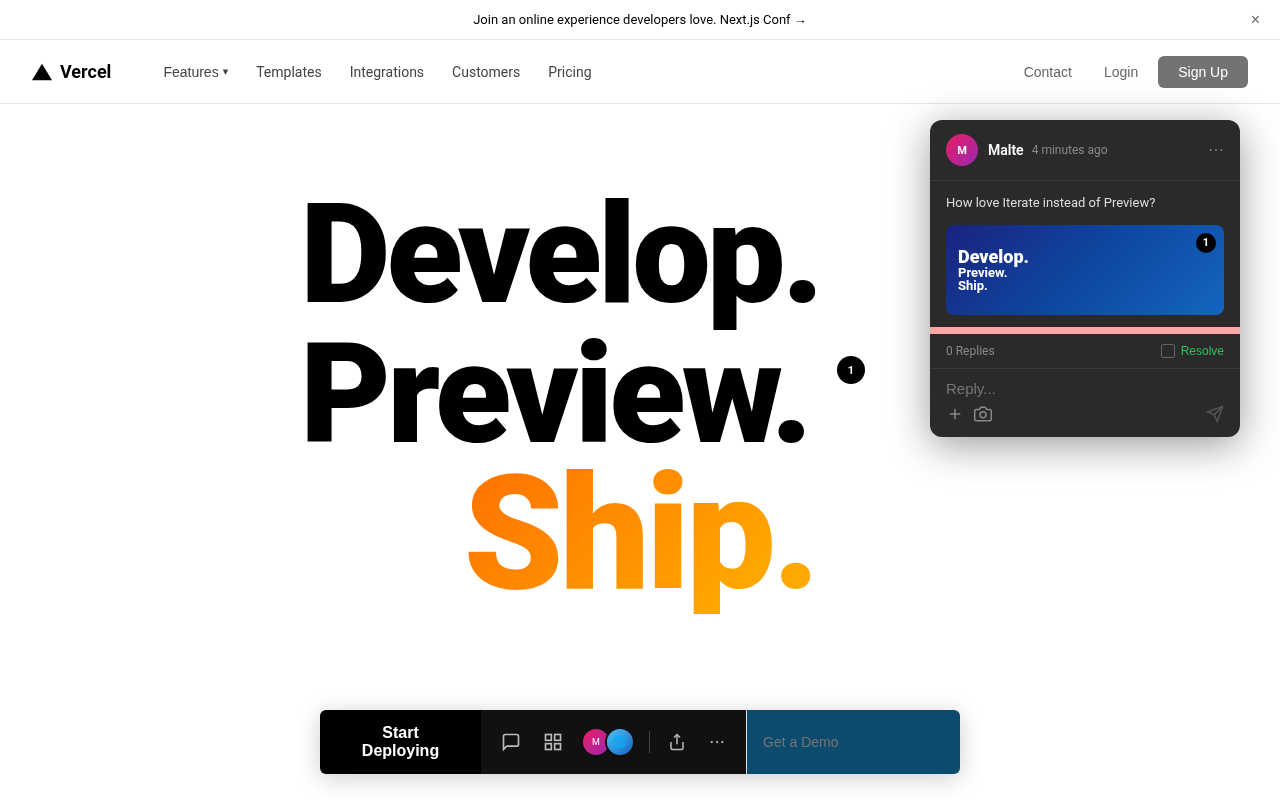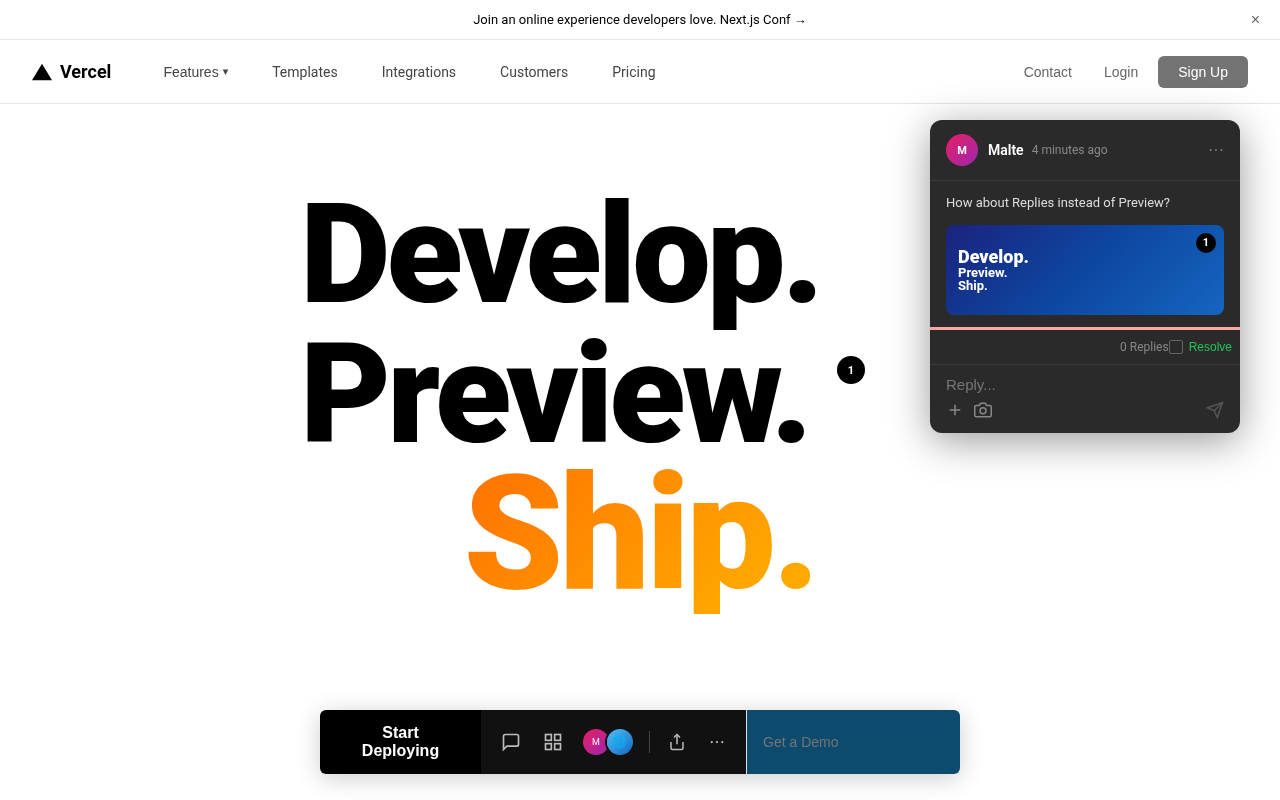--- a/index.html
+++ b/index.html
@@ -62,21 +62,21 @@
       text-decoration: none;
       color: #000;
     }
     .logo-triangle {
       width: 20px;
       height: 20px;
     }
     .nav-links {
       display: flex;
       align-items: flex-start;
-      gap: 20px;
+      gap: 4px;
     }
     .nav-link {
       font-size: 14px;
       color: #444;
       text-decoration: none;
       padding: 6px 12px;
       border-radius: 6px;
       display: flex;
       align-items: center;
       gap: 4px;
@@ -256,23 +256,23 @@
       border-radius: 50%;
       display: flex;
       align-items: center;
       justify-content: center;
       font-size: 11px;
       font-weight: bold;
     }
     .comment-footer {
       display: flex;
       align-items: center;
-      justify-content: flex-end;
-      padding: 10px 8px;
-      border-top: 3px solid #fca5a5;
+      justify-content: space-between;
+      padding: 10px 16px;
+      border-top: 7px solid #fca5a5;
     }
     .replies-count {
       font-size: 12px;
       color: #888;
     }
     .resolve-btn {
       display: flex;
       align-items: center;
       gap: 6px;
       font-size: 12px;
@@ -524,21 +524,21 @@
 </div>
 
 <div class="comment-popup">
   <div class="comment-header">
     <div class="comment-avatar">M</div>
     <span class="comment-author-name">Malte</span>
     <span class="comment-time">4 minutes ago</span>
     <button class="comment-menu">···</button>
   </div>
   <div class="comment-body">
-    <p class="comment-text">How about Replies instead of Preview?</p>
+    <p class="comment-text">How love Iterate instead of Preview?</p>
     <div class="comment-preview">
       <div class="comment-preview-img">
         <span class="preview-text-develop">Develop.</span>
         <span class="preview-text-preview">Preview.</span>
         <span class="preview-text-ship">Ship.</span>
       </div>
       <div class="preview-badge">1</div>
     </div>
   </div>
   <div class="comment-footer">

